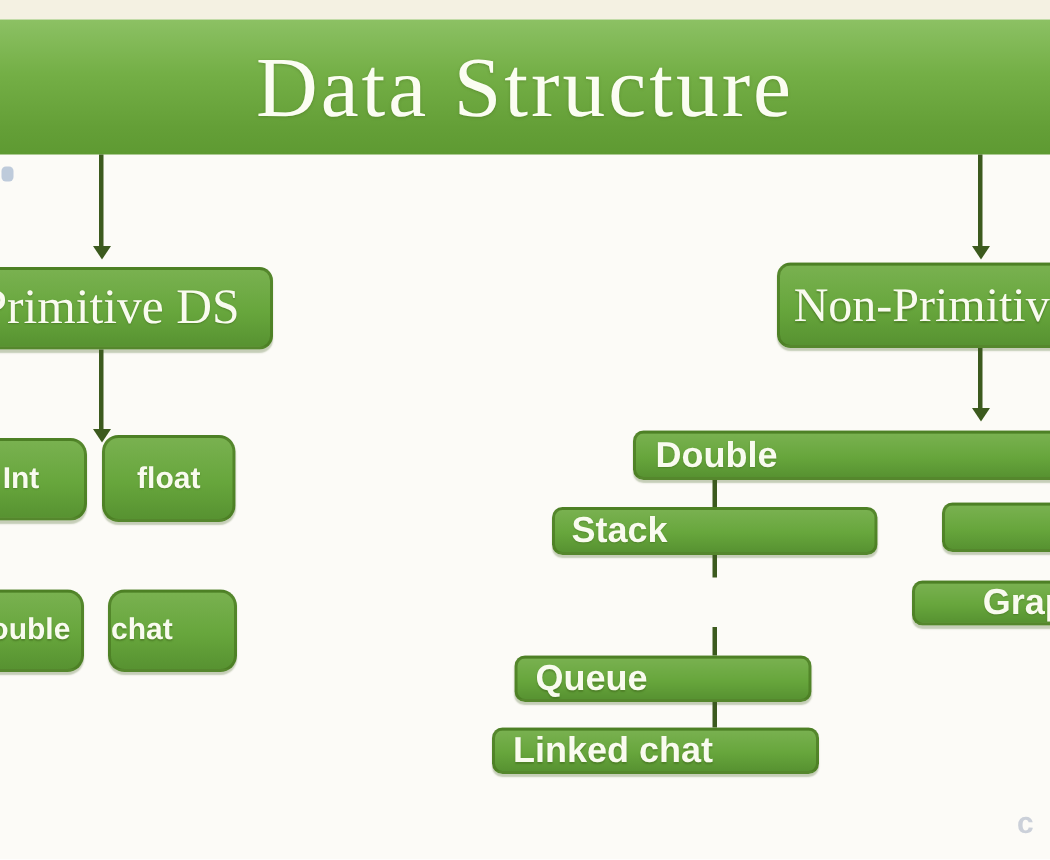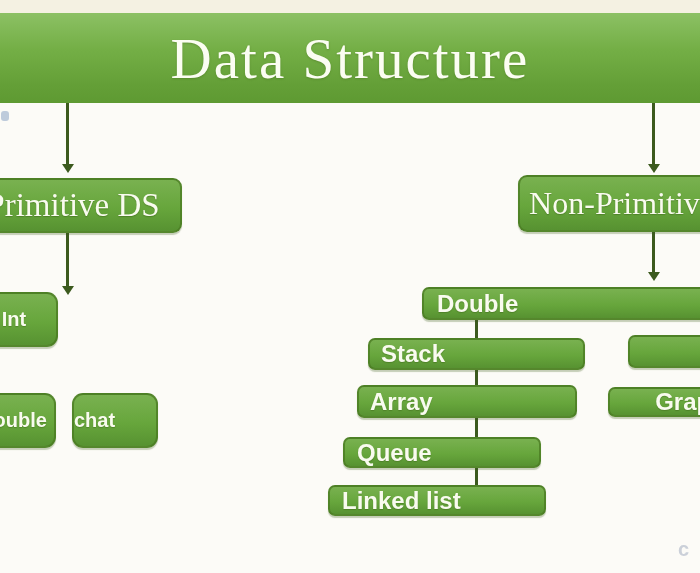--- a/index.html
+++ b/index.html
@@ -75,20 +75,23 @@
   <div class="abs node serif-node" style="left:-36px;top:178px;width:218px;height:55px;font-size:33px;">
     <span>Primitive DS</span>
   </div>
 
   <div class="abs vline" style="left:66px;top:233px;height:55px;"></div>
   <div class="abs arrow" style="left:62px;top:286px;"></div>
 
   <div class="abs node sans-node" style="left:-30px;top:292px;width:88px;height:55px;font-size:20px;justify-content:center;border-radius:11px;">
     <span>Int</span>
   </div>
+  <div class="abs node sans-node" style="left:68px;top:290px;width:89px;height:58px;font-size:20px;justify-content:center;border-radius:11px;">
+    <span>float</span>
+  </div>
 
   <div class="abs node sans-node" style="left:-30px;top:393px;width:86px;height:55px;font-size:20px;justify-content:center;border-radius:11px;">
     <span>Double</span>
   </div>
   <div class="abs node sans-node" style="left:72px;top:393px;width:86px;height:55px;font-size:20px;justify-content:flex-start;border-radius:11px;">
     <span>chat</span>
   </div>
 
   <div class="abs vline" style="left:652px;top:103px;height:63px;"></div>
   <div class="abs arrow" style="left:648px;top:164px;"></div>
@@ -105,34 +108,31 @@
   </div>
 
   <div class="abs vline" style="left:475px;top:320px;height:18px;"></div>
 
   <div class="abs node sans-node" style="left:368px;top:338px;width:217px;height:32px;font-size:24px;padding-left:11px;text-align:right;">
     <span>Stack</span>
   </div>
 
   <div class="abs vline" style="left:475px;top:370px;height:15px;"></div>
 
-  <div class="abs node sans-node" style="left:357px;top:385px;width:220px;height:33px;font-size:24px;padding-left:11px;">
-    <span>Array</span>
-  </div>
 
   <div class="abs vline" style="left:475px;top:418px;height:19px;"></div>
 
   <div class="abs node sans-node" style="left:343px;top:437px;width:198px;height:31px;font-size:24px;padding-left:12px;">
     <span>Queue</span>
   </div>
 
   <div class="abs vline" style="left:475px;top:468px;height:17px;"></div>
 
   <div class="abs node sans-node" style="left:328px;top:485px;width:218px;height:31px;font-size:24px;padding-left:12px;">
-    <span>Linked list</span>
+    <span>Linked chat</span>
   </div>
 
   <div class="abs node sans-node" style="left:628px;top:335px;width:145px;height:33px;font-size:24px;justify-content:center;">
     <span></span>
   </div>
   <div class="abs node sans-node" style="left:608px;top:387px;width:165px;height:30px;font-size:24px;justify-content:center;">
     <span>Graph</span>
   </div>
 
   <div id="mark-top-left" class="abs"></div>

